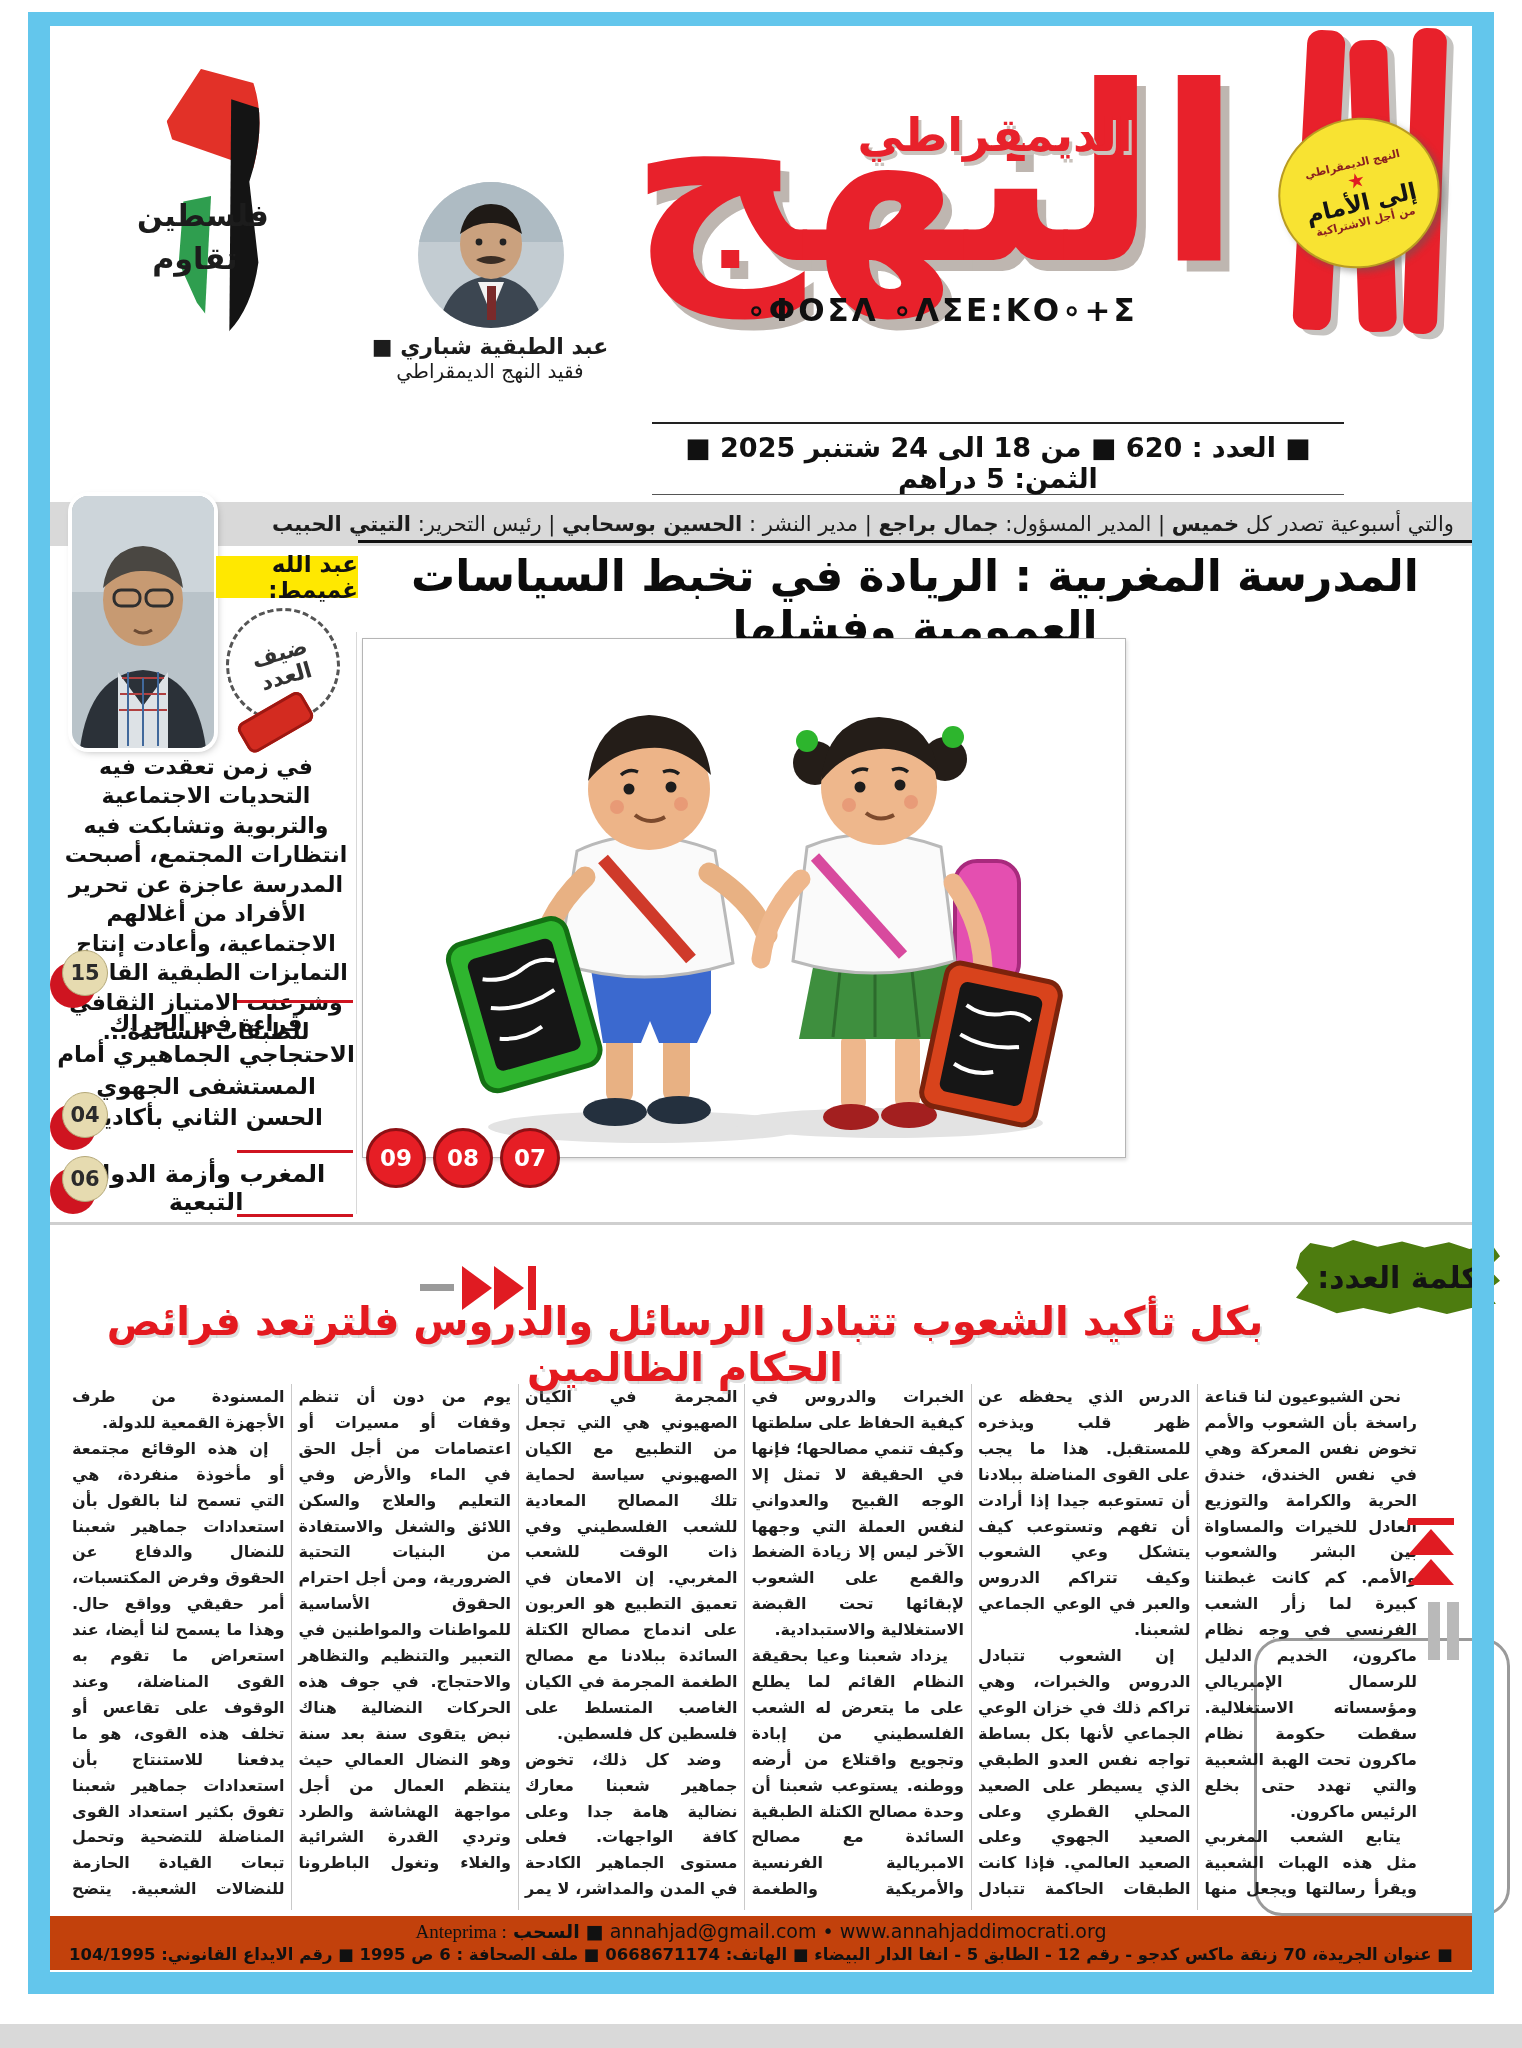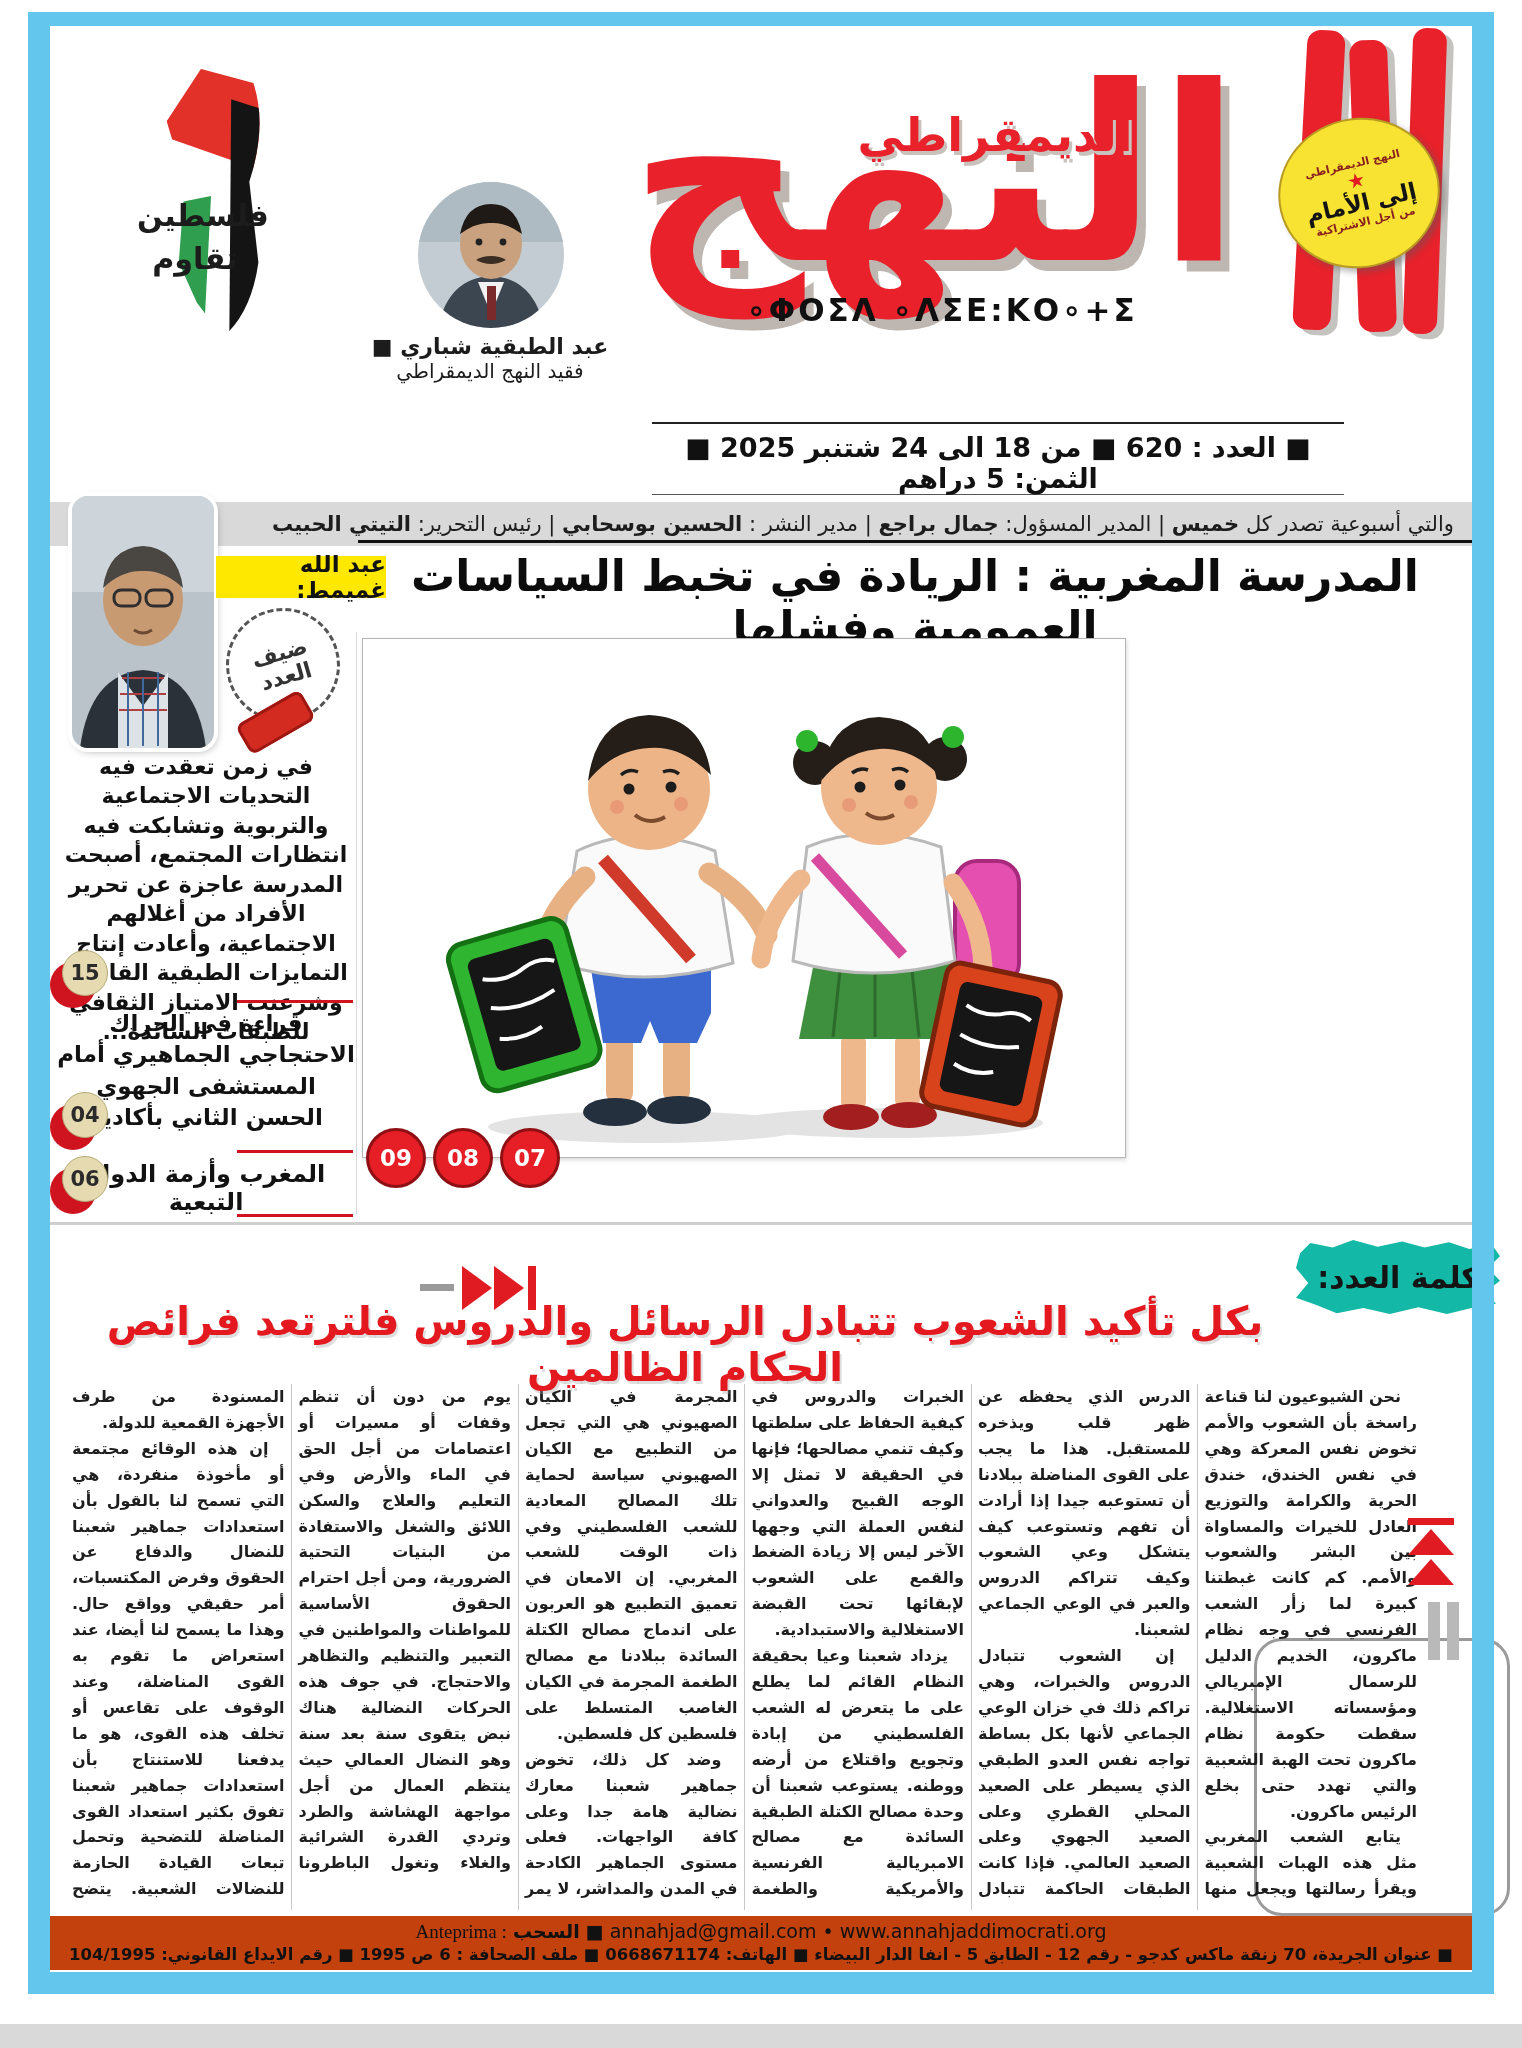--- a/index.html
+++ b/index.html
@@ -41,21 +41,21 @@
   .issue-line{left:652px;top:422px;width:692px;border-top:2px solid #222;border-bottom:1px solid #555;
               padding:8px 0 0;text-align:center;font-size:27px;font-weight:bold;color:#111;z-index:5;direction:rtl;}
   .staff-bar{left:50px;top:502px;width:1422px;height:44px;background:#d9d9d9;z-index:4;direction:rtl;
              display:flex;align-items:center;padding-right:0;box-sizing:border-box;}
   .staff-bar .inner{width:100%;text-align:right;padding:0 18px;font-size:21px;color:#1d1d1d;}
   .staff-bar b{font-weight:bold;}
 
   
   .guest-photo{left:72px;top:496px;width:142px;height:252px;border-radius:16px;overflow:hidden;
                box-shadow:0 0 0 4px #fff,2px 3px 8px rgba(0,0,0,.35);z-index:6;}
-  .guest-label{left:216px;top:556px;width:170px;height:42px;background:#ffe800;color:#111;font-weight:bold;
+  .guest-label{left:216px;top:556px;width:142px;height:42px;background:#ffe800;color:#111;font-weight:bold;
                font-size:23px;display:flex;align-items:center;justify-content:center;z-index:6;direction:rtl;}
   .stamp{left:226px;top:608px;width:108px;height:108px;border:3px dashed #555;border-radius:50%;
          transform:rotate(-16deg);z-index:6;display:flex;flex-direction:column;align-items:center;
          justify-content:center;color:#333;background:rgba(255,255,255,.6);}
   .stamp .l{font-size:22px;font-weight:bold;line-height:1.1;}
   .stamp .wax{position:absolute;bottom:-16px;left:-6px;width:74px;height:34px;background:#d32b20;
               border-radius:8px;transform:rotate(-14deg);box-shadow:inset 0 0 0 3px #9d1812;}
 
   
   .headline-rule{left:358px;top:540px;width:1114px;border-top:3px solid #111;z-index:5;}
@@ -82,21 +82,21 @@
                  border-radius:50% 6px 50% 50%;}
   .pagemark .circ{position:absolute;left:12px;top:0;width:44px;height:44px;border-radius:50%;background:#e6dbb0;
                   border:1px solid #b4a878;color:#2b2b2b;font-size:21px;font-weight:bold;display:flex;
                   align-items:center;justify-content:center;}
   .pm15{left:50px;top:950px;}
   .pm04{left:50px;top:1092px;}
   .pm06{left:50px;top:1156px;}
   .section-sep{left:50px;top:1222px;width:1422px;height:3px;background:#cfcfcf;z-index:4;}
 
   
-  .kicker-badge{left:1296px;top:1240px;width:204px;height:74px;background:#14b8a6;z-index:6;
+  .kicker-badge{left:1296px;top:1240px;width:204px;height:74px;background:#4d7c0f;z-index:6;
                 display:flex;align-items:center;justify-content:center;font-size:30px;font-weight:bold;color:#141414;
                 clip-path:polygon(2% 18%,7% 4%,18% 10%,28% 0%,40% 9%,52% 2%,63% 10%,75% 3%,85% 12%,96% 6%,100% 22%,
                                   94% 38%,100% 55%,93% 70%,98% 86%,86% 92%,74% 100%,60% 91%,46% 100%,33% 92%,20% 99%,
                                   10% 88%,0% 78%,6% 58%,0% 38%);
                 filter:drop-shadow(4px 5px 0 rgba(45,45,45,.85));direction:rtl;}
   .ff-icon{left:420px;top:1264px;width:130px;height:50px;z-index:6;}
   .ff-icon .dash{position:absolute;left:0;top:20px;width:34px;height:7px;background:#9a9a9a;}
   .ff-icon .tri{position:absolute;top:2px;width:0;height:0;border-top:22px solid transparent;
                 border-bottom:22px solid transparent;border-left:30px solid #e01b22;}
   .t1{left:42px;} .t2{left:74px;}

